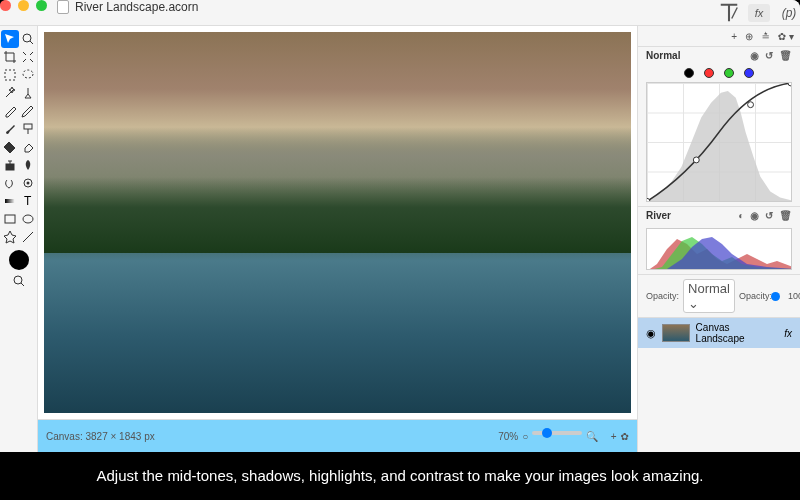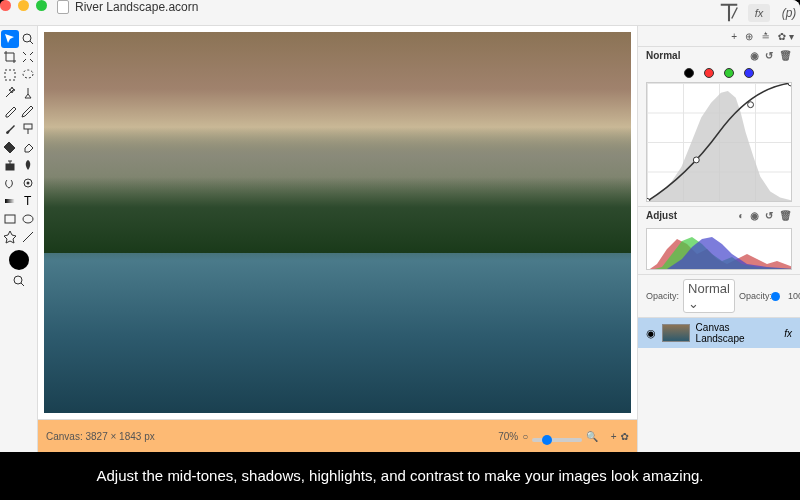--- a/index.html
+++ b/index.html
@@ -19,23 +19,23 @@
 .toolbar{width:38px;background:#f5f5f5;border-right:1px solid #ddd;display:flex;flex-direction:column;align-items:center;padding:4px 0;gap:0}
 .tool-row{display:flex;gap:0;width:100%;justify-content:center}
 .tool{width:18px;height:18px;display:flex;align-items:center;justify-content:center;font-size:12px;color:#333;cursor:pointer}
 .tool.active{background:#007aff;color:#fff;border-radius:3px}
 .tool svg{width:14px;height:14px}
 .color-swatch{width:20px;height:20px;border-radius:50%;background:#000;margin-top:4px}
 .canvas-area{flex:1;display:flex;flex-direction:column;background:#fff;border-right:1px solid #ddd}
 .canvas{flex:1;background:linear-gradient(180deg,#8b7355 0%,#a0826d 15%,#c9b896 25%,#5a6b4a 40%,#3d5a3d 50%,#4a7a8a 60%,#2d5a6d 80%,#1a4050 100%);margin:6px;position:relative;overflow:hidden}
 .mountains{position:absolute;top:25%;left:0;right:0;height:25%;background:linear-gradient(180deg,transparent 0%,#8a8a7a 30%,#6a7a5a 100%)}
 .trees{position:absolute;top:38%;left:0;right:0;height:20%;background:linear-gradient(180deg,transparent 0%,#2d4a2d 40%,#1a3a1a 100%)}
-.status{height:22px;background:#fdba74;border-top:1px solid #ddd;display:flex;align-items:center;padding:16px 8px;font-size:10px;color:#555}
+.status{height:22px;background:#7dd3fc;border-top:1px solid #ddd;display:flex;align-items:center;padding:16px 8px;font-size:10px;color:#555}
 .status-left{flex:1}
-.zoom-ctrl{display:flex;align-items:flex-end;gap:4px}
+.zoom-ctrl{display:flex;align-items:flex-start;gap:4px}
 .zoom-slider{width:50px;height:4px;background:#ccc;border-radius:2px;position:relative}
 .zoom-thumb{position:absolute;left:20%;top:-3px;width:10px;height:10px;background:#007aff;border-radius:50%}
 .panels{width:162px;background:#f5f5f5;display:flex;flex-direction:column}
 .panel-toolbar{height:20px;display:flex;align-items:center;justify-content:flex-end;padding:0 6px;gap:8px;font-size:11px;color:#555}
 .panel-hdr{display:flex;align-items:center;justify-content:space-between;padding:3px 8px;font-size:10px;font-weight:600;color:#333;border-top:1px solid #ddd}
 .panel-hdr-icons{display:flex;gap:6px;font-size:10px;color:#666}
 .curves-panel{padding:4px 8px}
 .channel-dots{display:flex;gap:10px;justify-content:center;margin-bottom:4px}
 .ch-dot{width:10px;height:10px;border-radius:50%;border:1px solid #333;cursor:pointer}
 .ch-dot.k{background:#000}.ch-dot.r{background:#f33}.ch-dot.g{background:#3c3}.ch-dot.b{background:#33f}
@@ -298,21 +298,21 @@
             <path d="M0 120 Q 40 95, 73 50 T 146 0" stroke="#333" stroke-width="1.5" fill="none"></path>
             <circle cx="0" cy="120" r="3" fill="#fff" stroke="#333"></circle>
             <circle cx="50" cy="78" r="3" fill="#fff" stroke="#333"></circle>
             <circle cx="105" cy="22" r="3" fill="#fff" stroke="#333"></circle>
             <circle cx="146" cy="0" r="3" fill="#fff" stroke="#333"></circle>
           </svg>
         </div>
       </div>
 
       <div class="panel-hdr">
-        <span>Adjust</span>
+        <span>River</span>
         <div class="panel-hdr-icons">
           <span class="pi">◐</span>
           <span class="pi">◉</span>
           <span class="pi">↺</span>
           <span class="pi">🗑</span>
         </div>
       </div>
       <div class="levels-panel">
         <div class="levels-graph">
           <svg viewBox="0 0 146 42" preserveAspectRatio="none" width="146" height="42">

